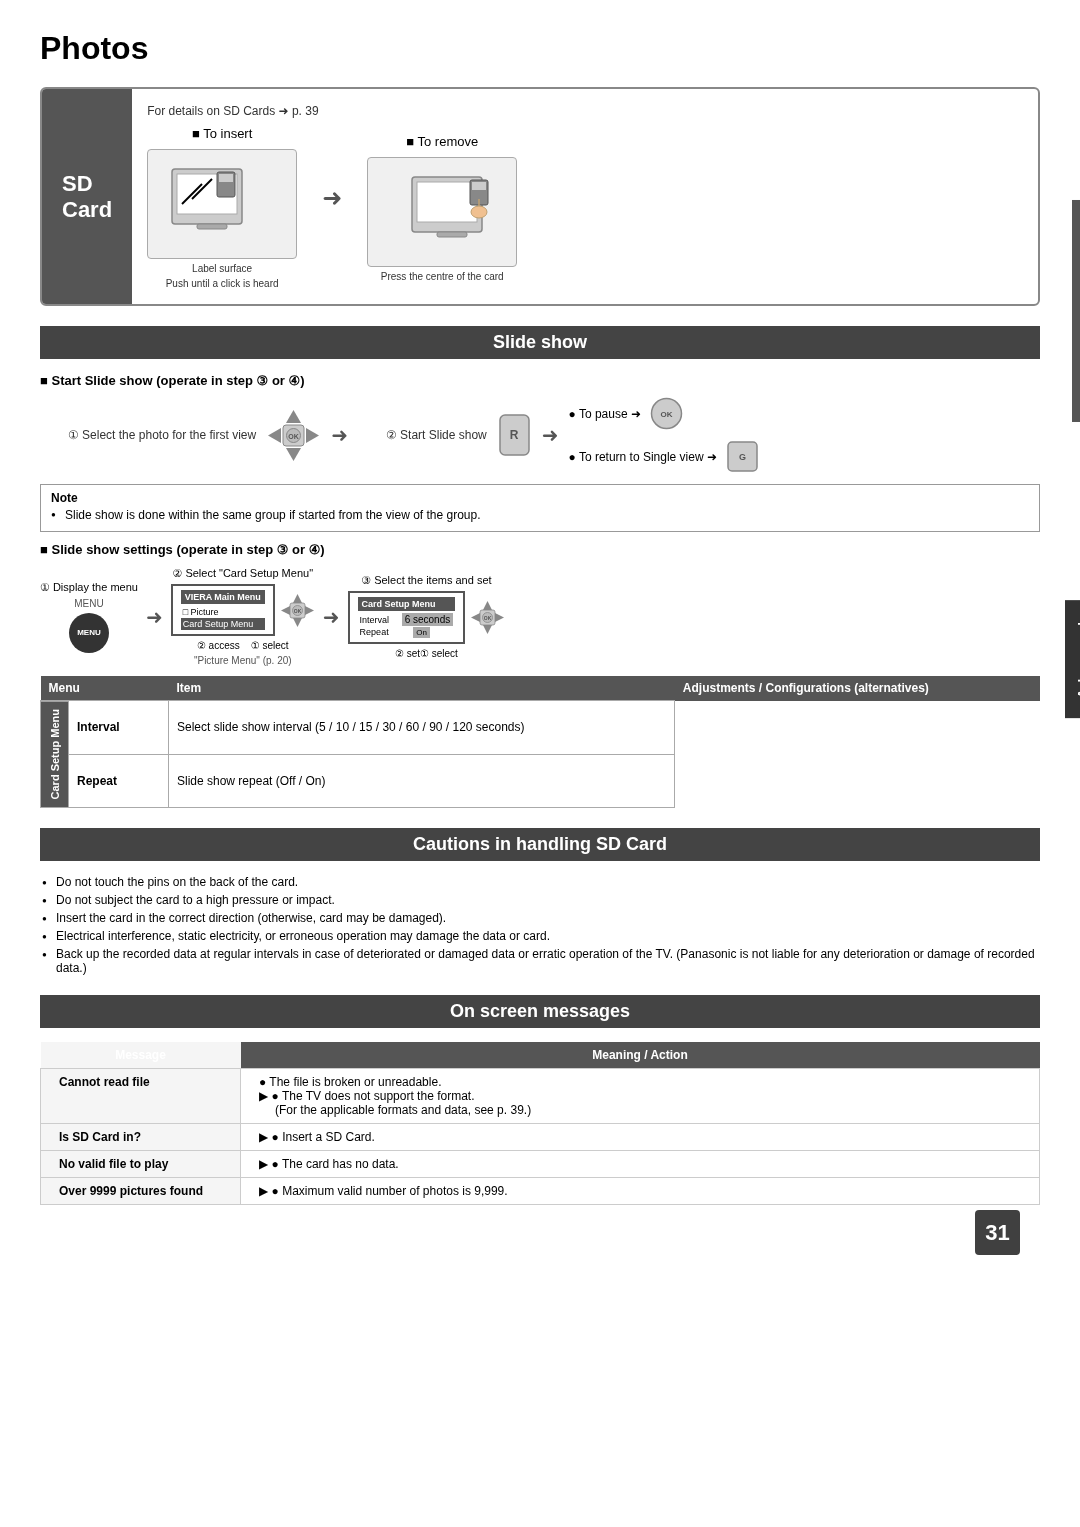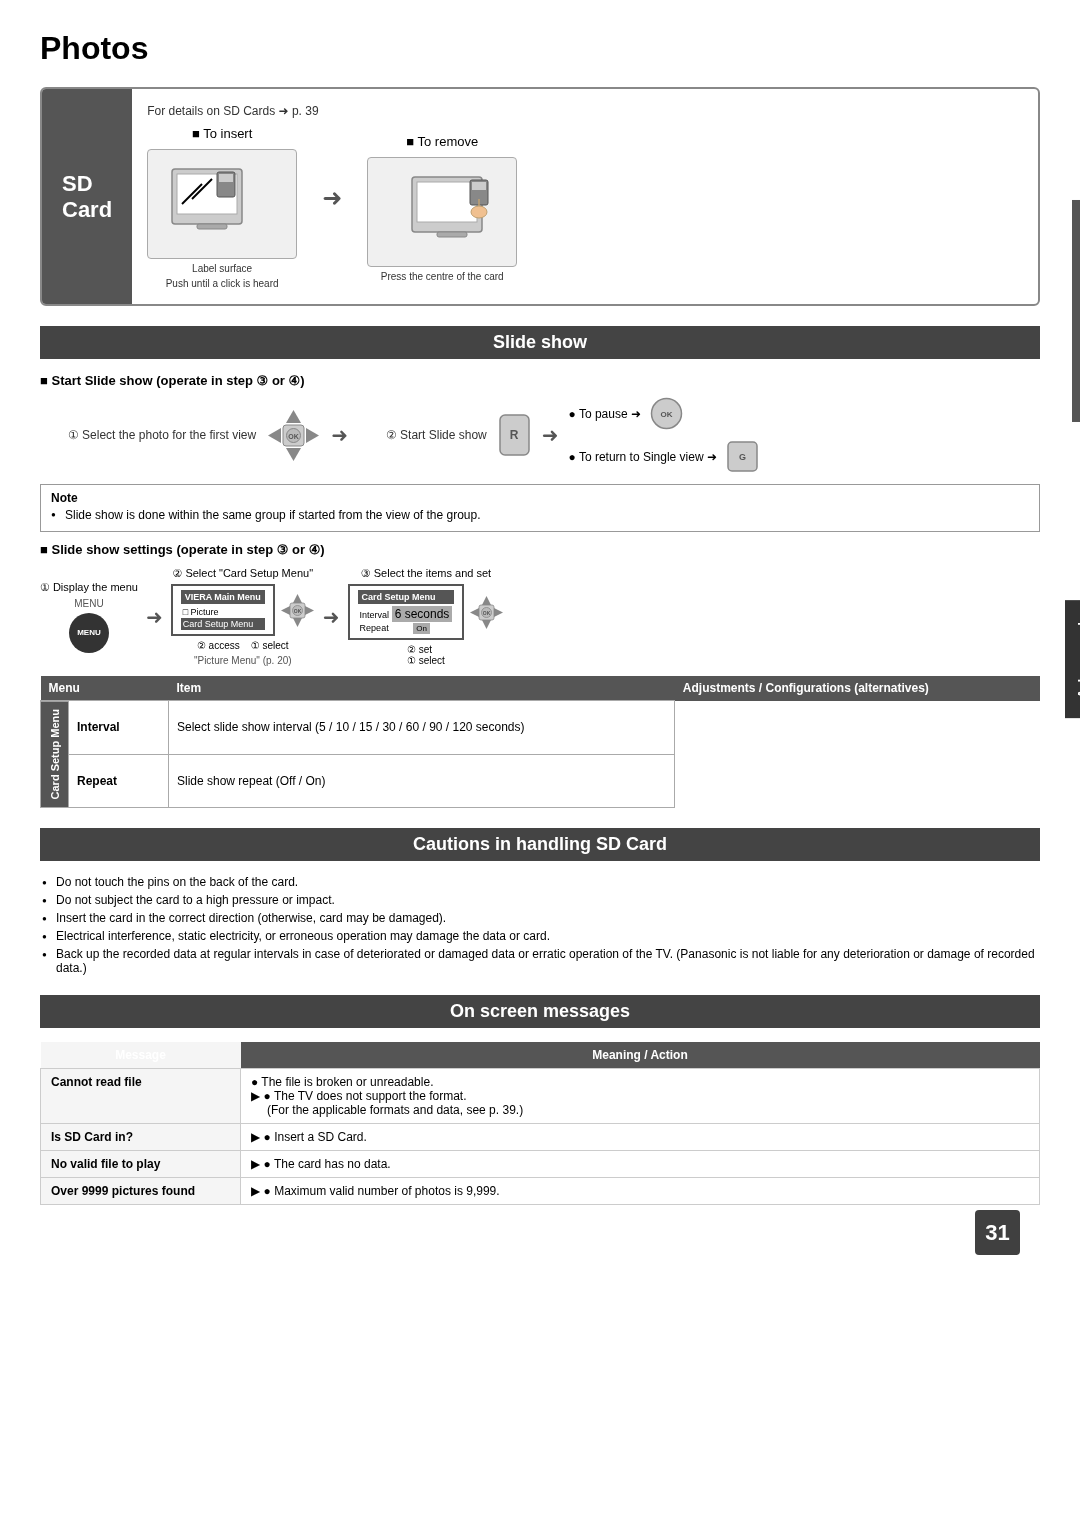--- a/index.html
+++ b/index.html
@@ -295,21 +295,21 @@
     .messages-table .col-header {
       background: #555;
       color: #fff;
       padding: 6px 10px;
       font-weight: bold;
       font-size: 12px;
     }
 
     .messages-table td {
       border: 1px solid #ccc;
-      padding: 6px 10px;
+      padding: 6px 18px;
       vertical-align: top;
       font-size: 12px;
     }
 
     .messages-table .message-col {
       width: 200px;
       font-weight: bold;
       background: #f5f5f5;
     }
 
@@ -543,38 +543,38 @@
 
       <span class="settings-arrow">➜</span>
 
       <div style="display:flex;flex-direction:column;align-items:center;gap:4px;">
         <span style="font-size:11px;">③ Select the items and set</span>
         <div style="display:flex;align-items:center;gap:5px;">
           <div class="screen-mock">
             <div class="screen-mock-title">Card Setup Menu</div>
             <div class="screen-mock-item">
               <span>Interval</span>
-              <span style="font-size:12px;background:#aaa;padding:1px 3px;">6 seconds</span>
+              <span style="margin-left:10px;font-size:10px;background:#aaa;padding:1px 3px;">6 seconds</span>
             </div>
             <div class="screen-mock-item">
               <span>Repeat</span>
               <span style="margin-left:22px;font-size:8px;background:#aaa;padding:1px 3px;">On</span>
             </div>
           </div>
           <svg width="35" height="35" viewBox="0 0 35 35">
             <polygon points="17.5,1 13,10 22,10" fill="#888"></polygon>
             <polygon points="17.5,34 13,25 22,25" fill="#888"></polygon>
             <polygon points="1,17.5 10,13 10,22" fill="#888"></polygon>
             <polygon points="34,17.5 25,13 25,22" fill="#888"></polygon>
             <rect x="10" y="10" width="15" height="15" rx="2" fill="#ccc" stroke="#888" stroke-width="0.8"></rect>
             <circle cx="17.5" cy="17.5" r="5" fill="#bbb" stroke="#888" stroke-width="0.8"></circle>
             <text x="17.5" y="20" text-anchor="middle" font-size="5" font-weight="bold" fill="#555">OK</text>
           </svg>
         </div>
-        <div style="display:flex;font-size:10px;flex-direction:column;">
+        <div style="display:flex;font-size:10px;">
           <span>② set</span>
           <span>① select</span>
         </div>
       </div>
     </div>
 
     <table class="config-table">
       <thead>
         <tr>
           <th colspan="2">Menu</th>

